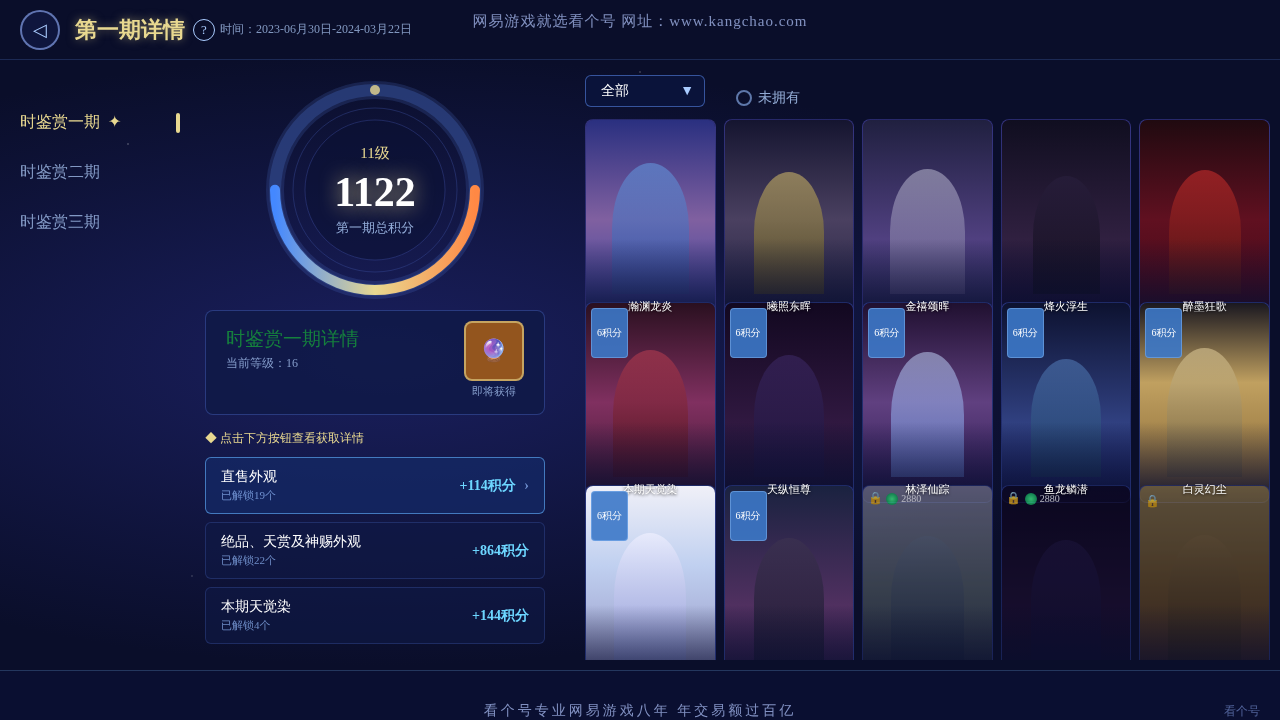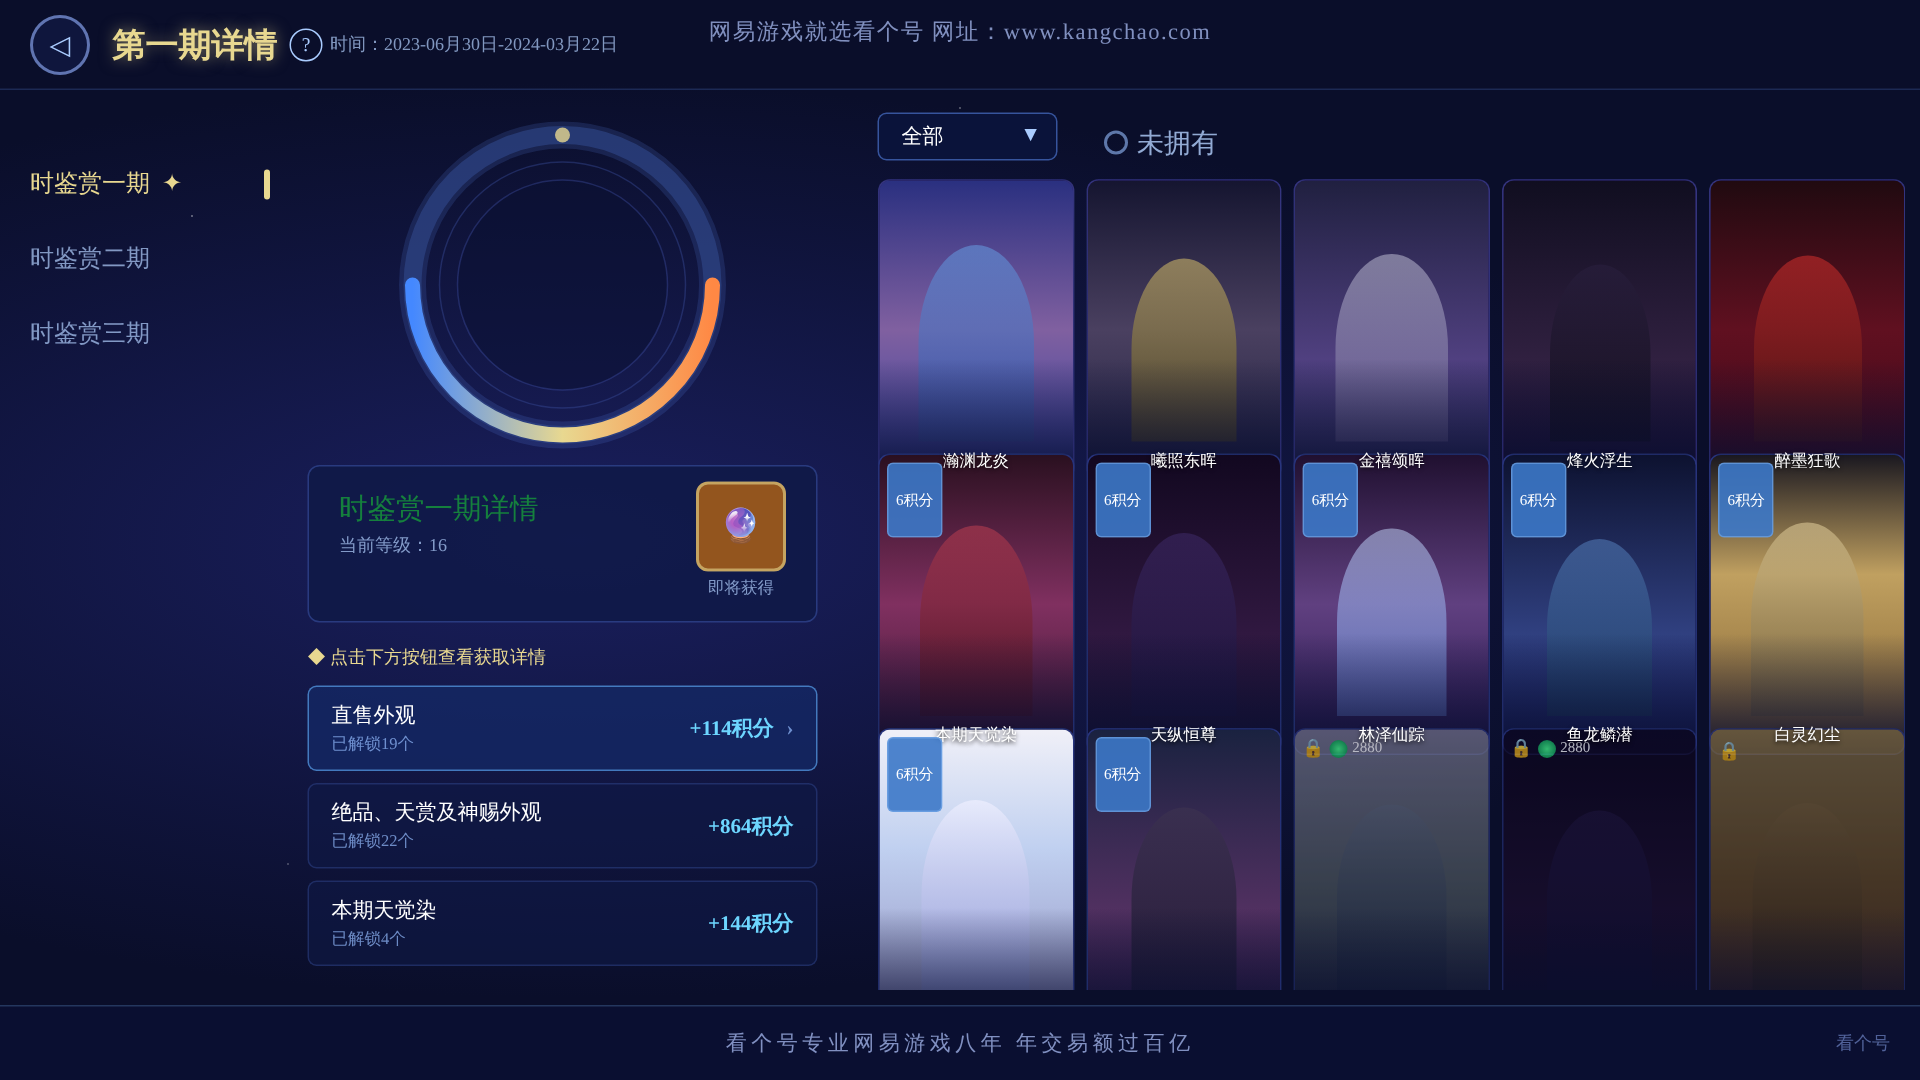--- a/index.html
+++ b/index.html
@@ -326,21 +326,21 @@
       position: absolute;
       right: 10px;
       color: #aaccff;
     }
 
     .radio-option {
       display: flex;
       align-items: center;
       gap: 6px;
       color: rgba(180,210,255,0.8);
-      font-size: 18px;
+      font-size: 14px;
       cursor: pointer;
     }
 
     .radio-circle {
       width: 16px; height: 16px;
       border: 2px solid rgba(150,190,255,0.6);
       border-radius: 50%;
       display: flex; align-items: center; justify-content: center;
     }
 
@@ -418,21 +418,21 @@
     }
 
     
     .bottom-bar {
       position: absolute;
       bottom: 0; left: 0; right: 0;
       height: 50px;
       background: rgba(10,15,50,0.9);
       border-top: 1px solid rgba(100,150,200,0.3);
       display: flex;
-      align-items: center;
+      align-items: flex-end;
       justify-content: center;
       z-index: 10;
     }
 
     .bottom-text {
       color: rgba(180,200,255,0.7);
       font-size: 14px;
       letter-spacing: 3px;
     }
 
@@ -507,20 +507,25 @@
 
         <circle cx="110" cy="10" r="5" fill="rgba(232,216,144,0.8)"></circle>
         <defs>
           <linearGradient id="gaugeGrad" x1="0%" y1="0%" x2="100%" y2="0%">
             <stop offset="0%" stop-color="#4488ff"></stop>
             <stop offset="50%" stop-color="#e8d890"></stop>
             <stop offset="100%" stop-color="#ff8844"></stop>
           </linearGradient>
         </defs>
       </svg>
+      <div class="gauge-center">
+        <div class="gauge-level">11级</div>
+        <div class="gauge-score">1122</div>
+        <div class="gauge-label">第一期总积分</div>
+      </div>
     </div>
 
     <div class="info-card">
       <div>
         <span class="info-card-title">时鉴赏一期详情</span>
         <div style="float:right; text-align:center; margin-top:-5px;">
           <div class="next-reward">
             <span style="font-size:22px;">🔮</span>
           </div>
           <div class="next-label">即将获得</div>

